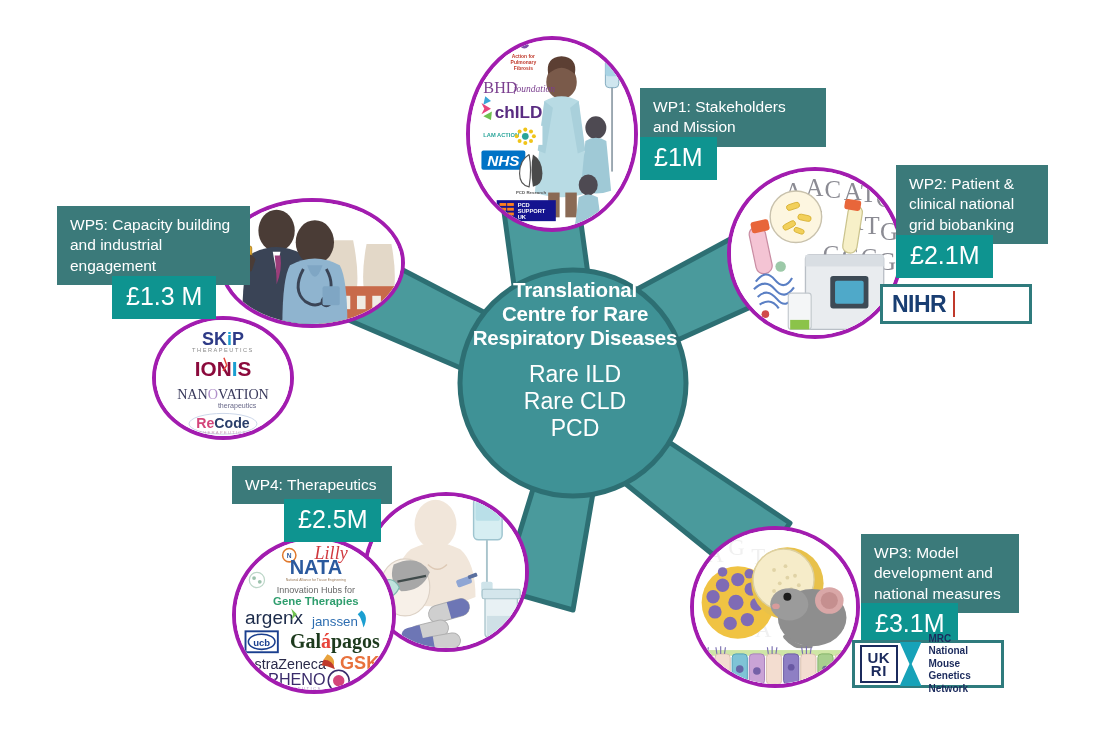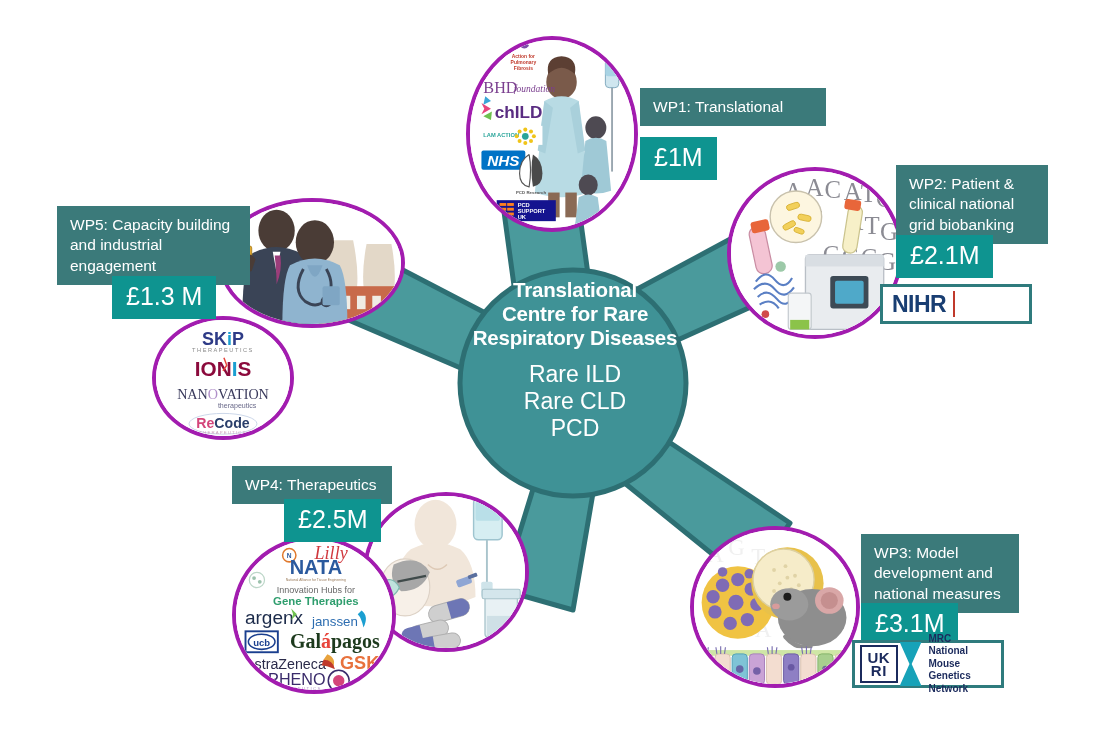--- a/index.html
+++ b/index.html
@@ -565,21 +565,22 @@
       <g>
         <text x="64" y="152" font-size="17" fill="#3a2b6b" text-anchor="middle" font-family="Liberation Sans, sans-serif">PHENO</text>
         <text x="64" y="158" font-size="4.6" fill="#b08fc9" text-anchor="middle" letter-spacing="1.4" font-family="Liberation Sans, sans-serif">THERAPEUTICS</text>
         <circle cx="108" cy="148" r="11" fill="none" stroke="#3a2b6b" stroke-width="1.6"></circle>
         <circle cx="108" cy="148" r="6" fill="#d4457a"></circle>
       </g>
     </svg>
   </div>
 
   <div class="wp-label" style="left:640px; top:88px; width:186px;">
-    <div>WP1: Translational</div>
+    <div>WP1: Stakeholders</div>
+    <div>and Mission</div>
   </div>
   <div class="wp-amount" style="left:640px; top:137px;">£1M</div>
 
   <div class="wp-label" style="left:896px; top:165px; width:152px;">
     <div>WP2: Patient &amp;</div>
     <div>clinical national</div>
     <div>grid biobanking</div>
   </div>
   <div class="wp-amount" style="left:896px; top:235px;">£2.1M</div>
 

